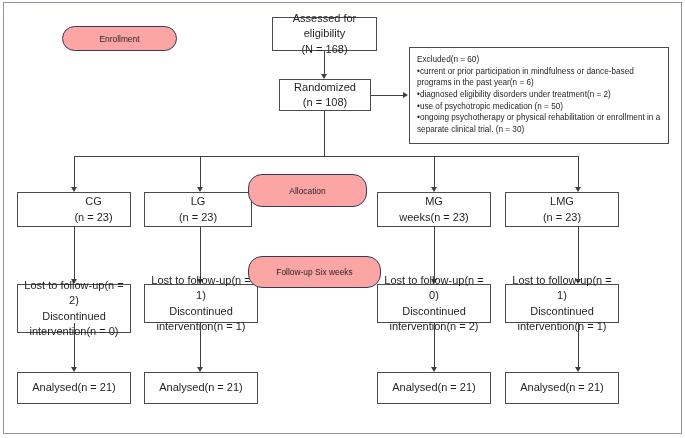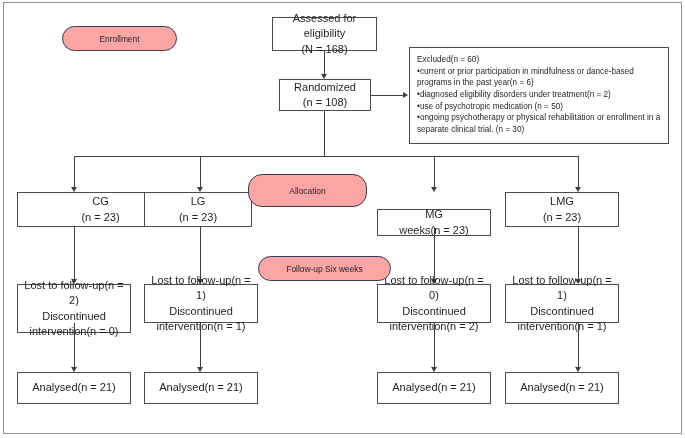--- a/index.html
+++ b/index.html
@@ -97,21 +97,21 @@
   <div id="outer-frame"></div>
 
   <div class="pill" style="left:62px; top:26px; width:115px; height:25px;">
     <span>Enrollment</span>
   </div>
 
   <div class="pill" style="left:248px; top:166px; width:119px; height:33px;margin-top:8px;">
     <span>Allocation</span>
   </div>
 
-  <div class="pill" style="left:258px; top:256px; width:133px; height:25px;">
+  <div class="pill" style="left:248px; top:256px; width:133px; height:32px;">
     <span>Follow-up Six weeks</span>
   </div>
 
 
   <div class="box" style="left:272px; top:17px; width:105px; height:34px;">
     <span class="txt">
       <span>Assessed for eligibility</span><br>
       <span class="ital">(N = 168)</span>
     </span>
   </div>
@@ -148,35 +148,35 @@
 
   <div class="ln v" style="left:200px; top:156px; height:32px;"></div>
   <div class="arrow-down" style="left:196.5px; top:187px;"></div>
 
   <div class="ln v" style="left:434px; top:156px; height:32px;"></div>
   <div class="arrow-down" style="left:430.5px; top:187px;"></div>
 
   <div class="ln v" style="left:578px; top:156px; height:32px;"></div>
   <div class="arrow-down" style="left:574.5px; top:187px;"></div>
 
-  <div class="box" style="left:17px; top:192px; width:128px; height:35px;padding-left:42px;">
+  <div class="box" style="left:17px; top:192px; width:114px; height:35px;padding-left:42px;">
     <span class="txt">
       <span class="ital">CG</span><br>
       <span class="ital">(n = 23)</span>
     </span>
   </div>
 
   <div class="box" style="left:144px; top:192px; width:108px; height:35px;">
     <span class="txt">
       <span class="ital">LG</span><br>
       <span class="ital">(n = 23)</span>
     </span>
   </div>
 
-  <div class="box" style="left:377px; top:209px; width:114px; height:27px;">
+  <div class="box" style="left:377px; top:192px; width:114px; height:35px;">
     <span class="txt">
       <span>MG</span><br>
       <span>weeks</span><span class="ital">(n = 23)</span>
     </span>
   </div>
 
   <div class="box" style="left:505px; top:192px; width:114px; height:35px;">
     <span class="txt">
       <span>LMG</span><br>
       <span class="ital">(n = 23)</span>

